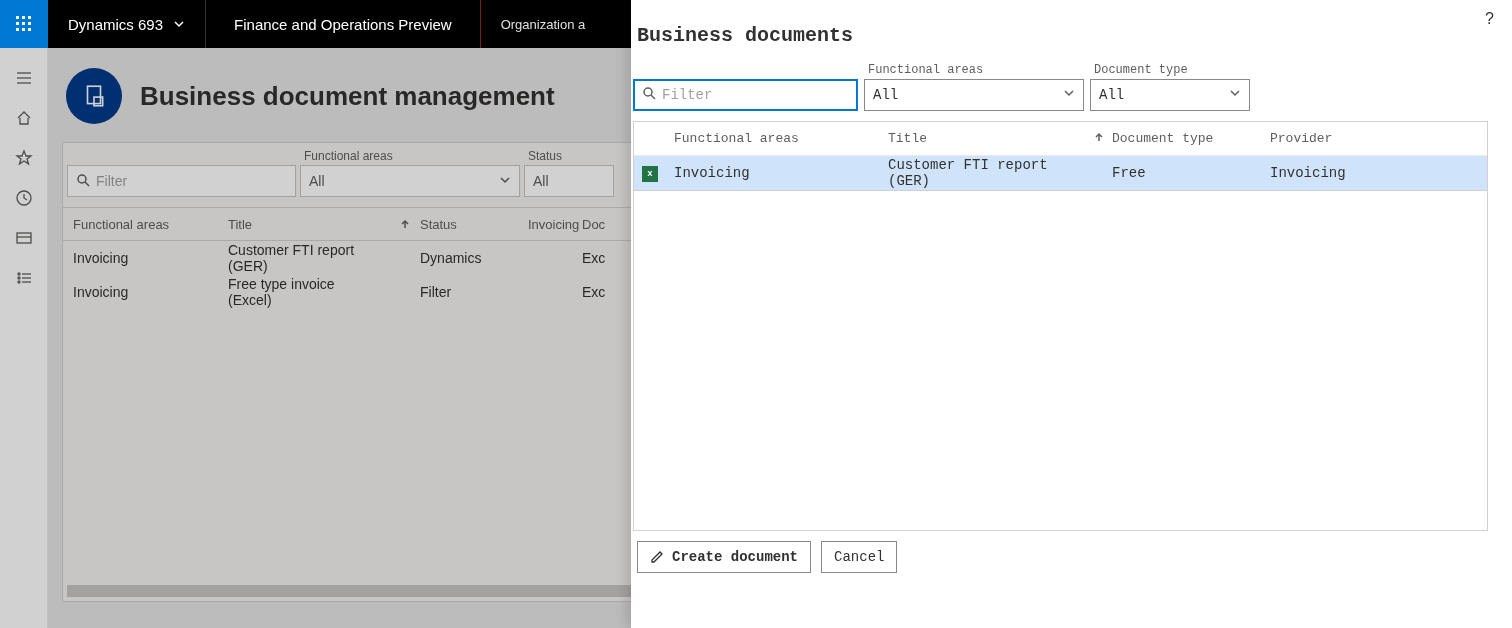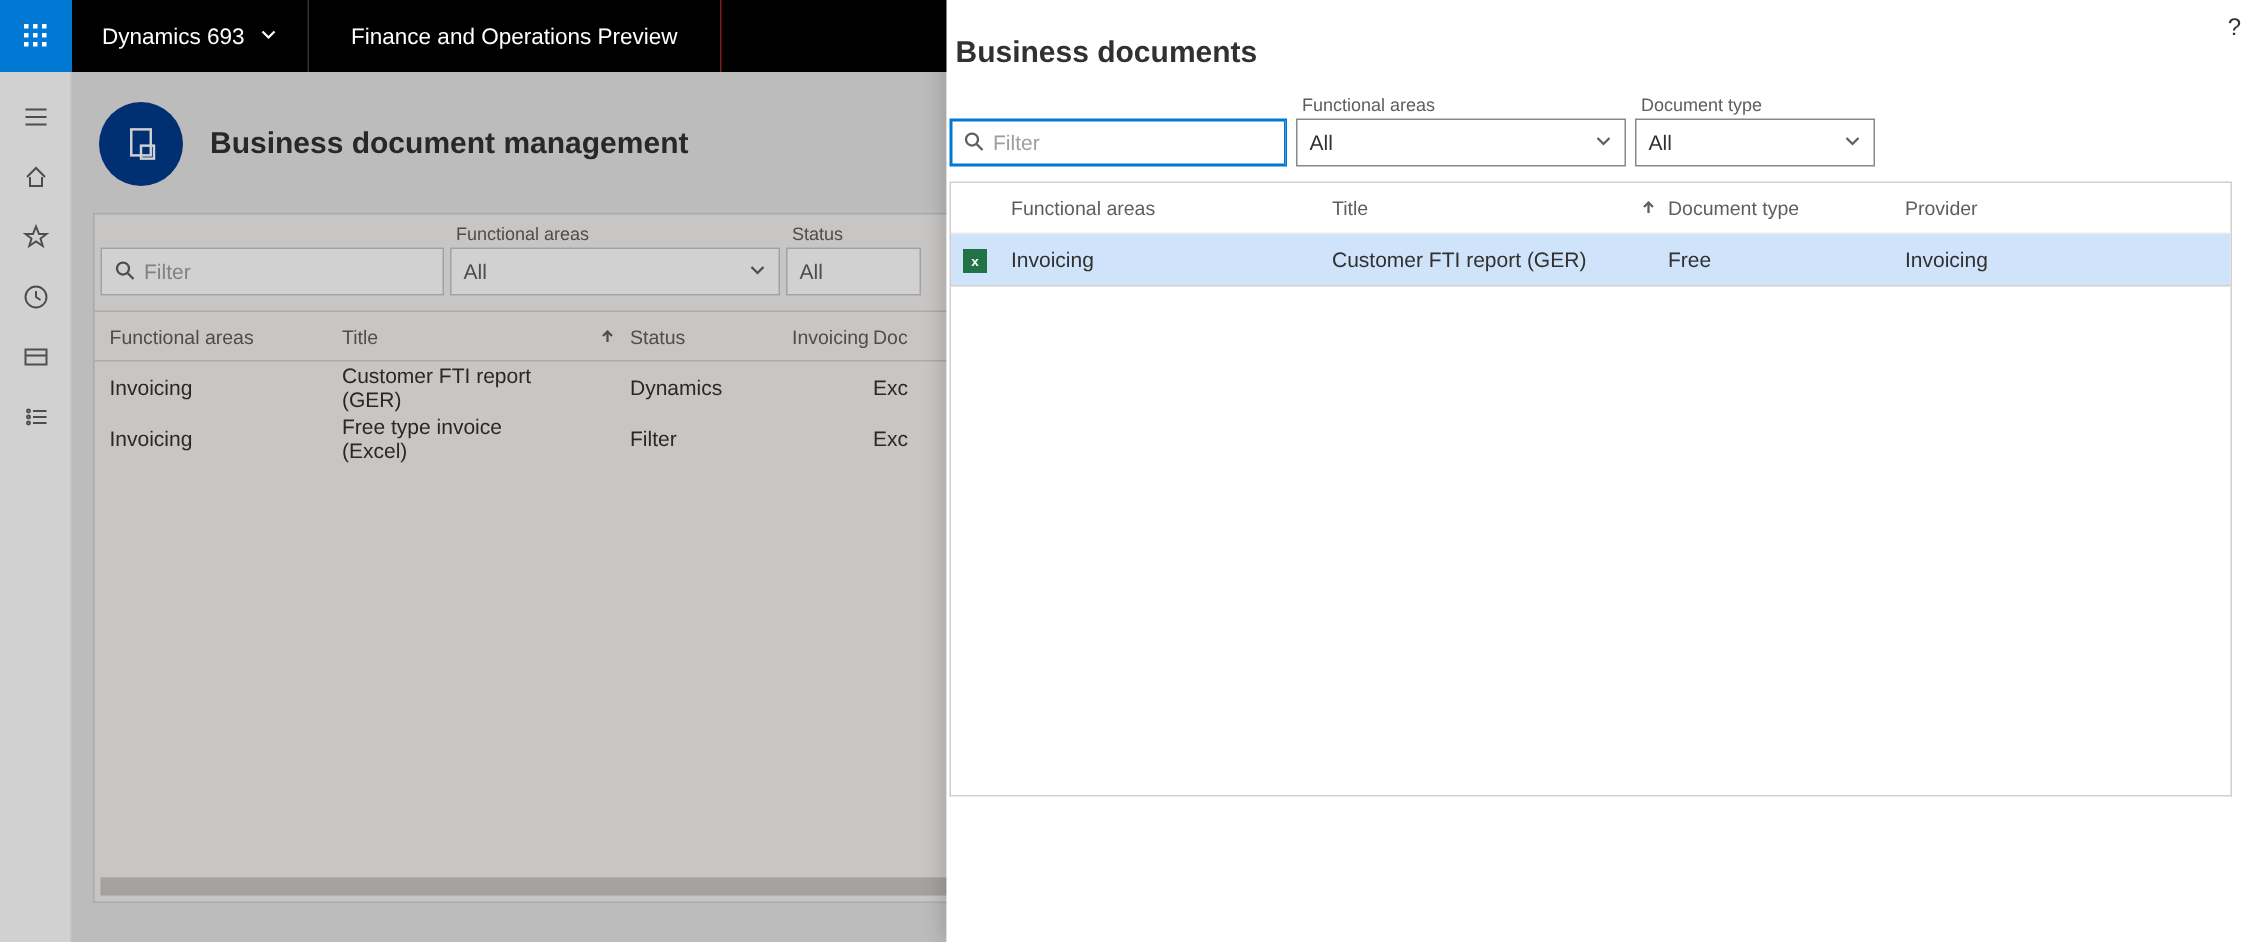--- a/index.html
+++ b/index.html
@@ -87,21 +87,21 @@
     display: flex; align-items: center;
     gap: 18px;
     padding: 4px 0 18px 4px;
   }
   .page-icon {
     width: 56px; height: 56px; border-radius: 50%;
     background: #003a8c;
     display: flex; align-items: center; justify-content: center;
   }
   .page-icon svg { width: 26px; height: 26px; stroke:#fff; fill:none; stroke-width:1.5; }
-  .page-title { font-size: 20px; font-weight: 600; }
+  .page-title { font-size: 26px; font-weight: 600; }
 
   
   .bg-grid {
     background: #f3f2f1;
     border: 1px solid #d2d0ce;
     margin-right: 0;
     height: 460px;
     width: 100%;
     position: relative;
     padding-top: 0;
@@ -275,21 +275,21 @@
 
   
   .panel-inner { padding-left: 0; }
 
   
   .chev svg { width:12px; height:12px; stroke:currentColor; fill:none; stroke-width:1.5;}
   .mag svg { width:14px; height:14px; stroke:currentColor; fill:none; stroke-width:1.5;}
   .sort-up svg { width:10px; height:10px; stroke:#605e5c; fill:none; stroke-width:1.5;}
 
   
-  .panel-inner-pad { padding: 0 24px 0 2px; }
+  .panel-inner-pad { padding: 0 24px 0 2px; font-family: Liberation Mono, monospace; }
 
   
 </style>
 </head>
 <body>
 
 <div class="topbar">
   <div class="waffle">
     <div class="waffle-grid">
       <span></span>
@@ -307,20 +307,23 @@
     <span>Dynamics 693</span>
     <span class="chev">
       <svg viewBox="0 0 12 12">
           <polyline points="2,4 6,8 10,4"></polyline>
         </svg>
     </span>
   </div>
   <div class="env-name">
     <span>Finance and Operations Preview</span>
   </div>
+  <div class="breadcrumb-top">
+    <span>Organization a</span>
+  </div>
 </div>
 
 <div class="leftrail">
   <div class="rail-btn">
     <svg viewBox="0 0 18 18">
         <line x1="2" y1="4" x2="16" y2="4"></line>
         <line x1="2" y1="9" x2="16" y2="9"></line>
         <line x1="2" y1="14" x2="16" y2="14"></line>
       </svg>
   </div>
@@ -494,14 +497,25 @@
         <div class="p-col-fa">Invoicing</div>
         <div class="p-col-title">Customer FTI report (GER)</div>
         <div class="p-col-sort"></div>
         <div class="p-col-doc">Free</div>
         <div class="p-col-prov">Invoicing</div>
       </div>
     </div>
 
     <div style="flex:1; border:1px solid #d2d0ce; border-top:none; height:340px;"></div>
 
+    <div class="panel-footer">
+      <div class="btn primary">
+        <svg viewBox="0 0 14 14">
+            <path d="M2 12 L4 12 L12 4 L10 2 L2 10 Z"></path>
+          </svg>
+        <span>Create document</span>
+      </div>
+      <div class="btn">
+        <span>Cancel</span>
+      </div>
+    </div>
   </div>
 </div>
 
 </body></html>

